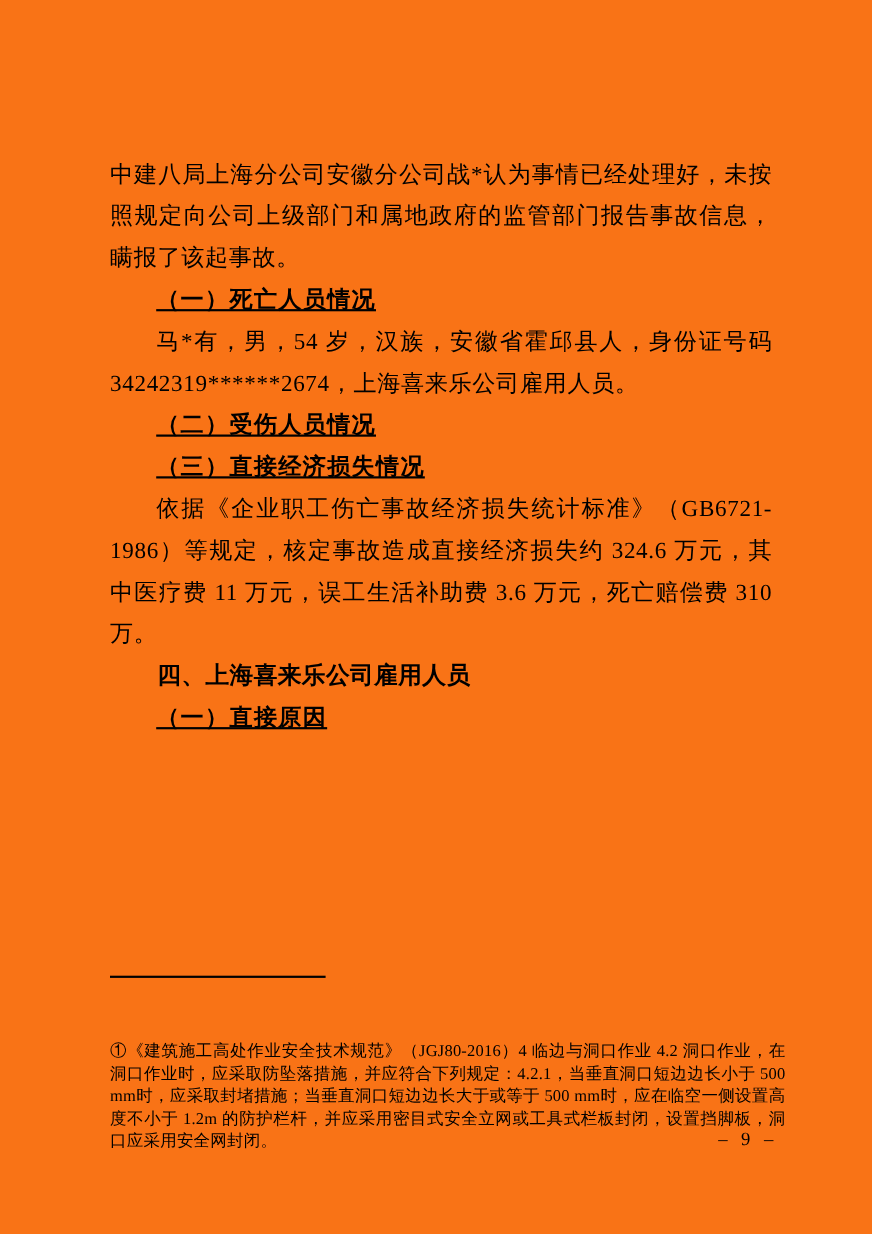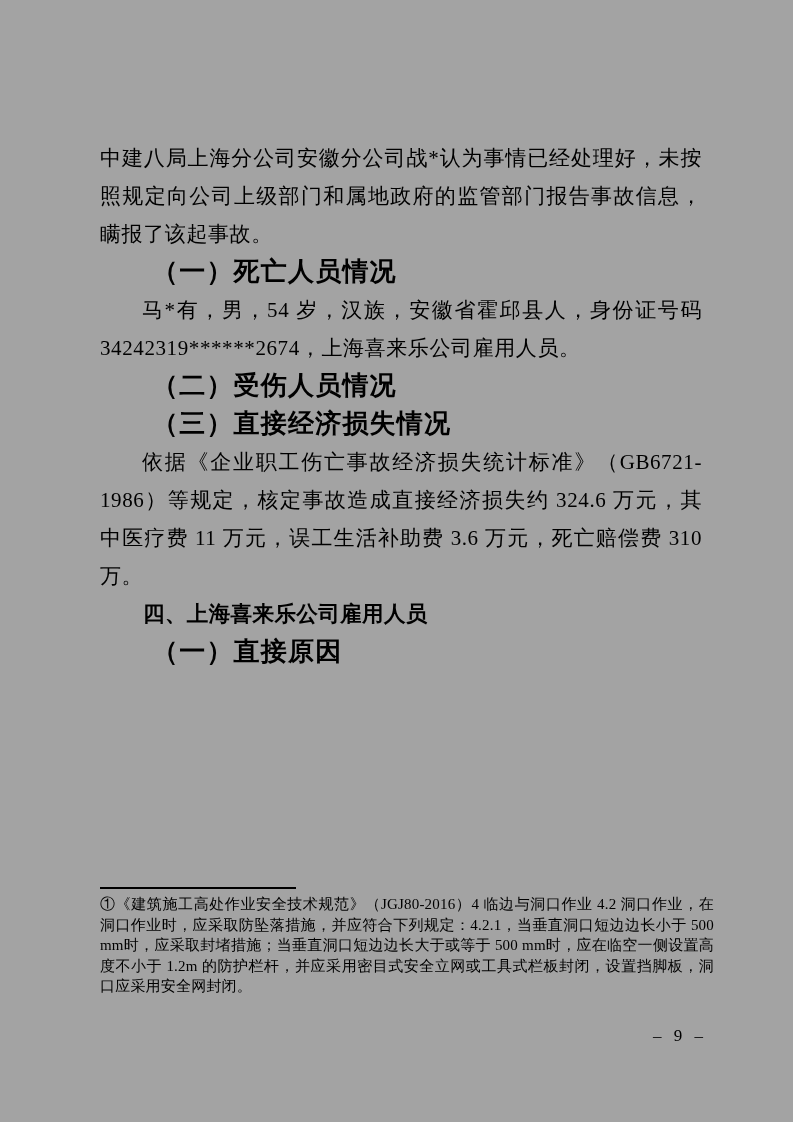--- a/index.html
+++ b/index.html
@@ -4,21 +4,21 @@
 <style>
   html, body {
     margin: 0;
     padding: 0;
     background: #ffffff;
   }
   .page {
     position: relative;
     width: 793px;
     height: 1122px;
-    background: #a3a3a3;
+    background: #f97316;
     color: #000000;
     font-family: "Liberation Serif", "DejaVu Serif", serif;
     overflow: hidden;
   }
   .main-text {
     position: absolute;
     left: 100px;
     top: 139px;
     width: 602px;
     font-size: 21px;
@@ -38,40 +38,41 @@
     text-indent: 2em;
     font-family: "Liberation Sans", "DejaVu Sans", sans-serif;
     font-weight: bold;
     font-size: 21.5px;
     line-height: 38px;
     letter-spacing: 0.4px;
   }
   .sub-heading {
     margin: 0;
     text-indent: 2em;
-    font-size: 26px;
+    font-size: 21px;
     line-height: 38px;
     letter-spacing: 1.2px;
+    text-decoration: underline;
   }
   .fnref {
     font-size: 12px;
     vertical-align: super;
     line-height: 0;
   }
   .footnote-rule {
     position: absolute;
     left: 100px;
     top: 887px;
     width: 196px;
     border-top: 2px solid #000000;
   }
   .footnote {
     position: absolute;
     left: 100px;
-    top: 894px;
+    top: 946px;
     width: 614px;
     font-size: 15px;
     line-height: 20.5px;
     text-align: justify;
     letter-spacing: 0.2px;
   }
   .footnote p {
     margin: 0;
   }
   .page-number {

